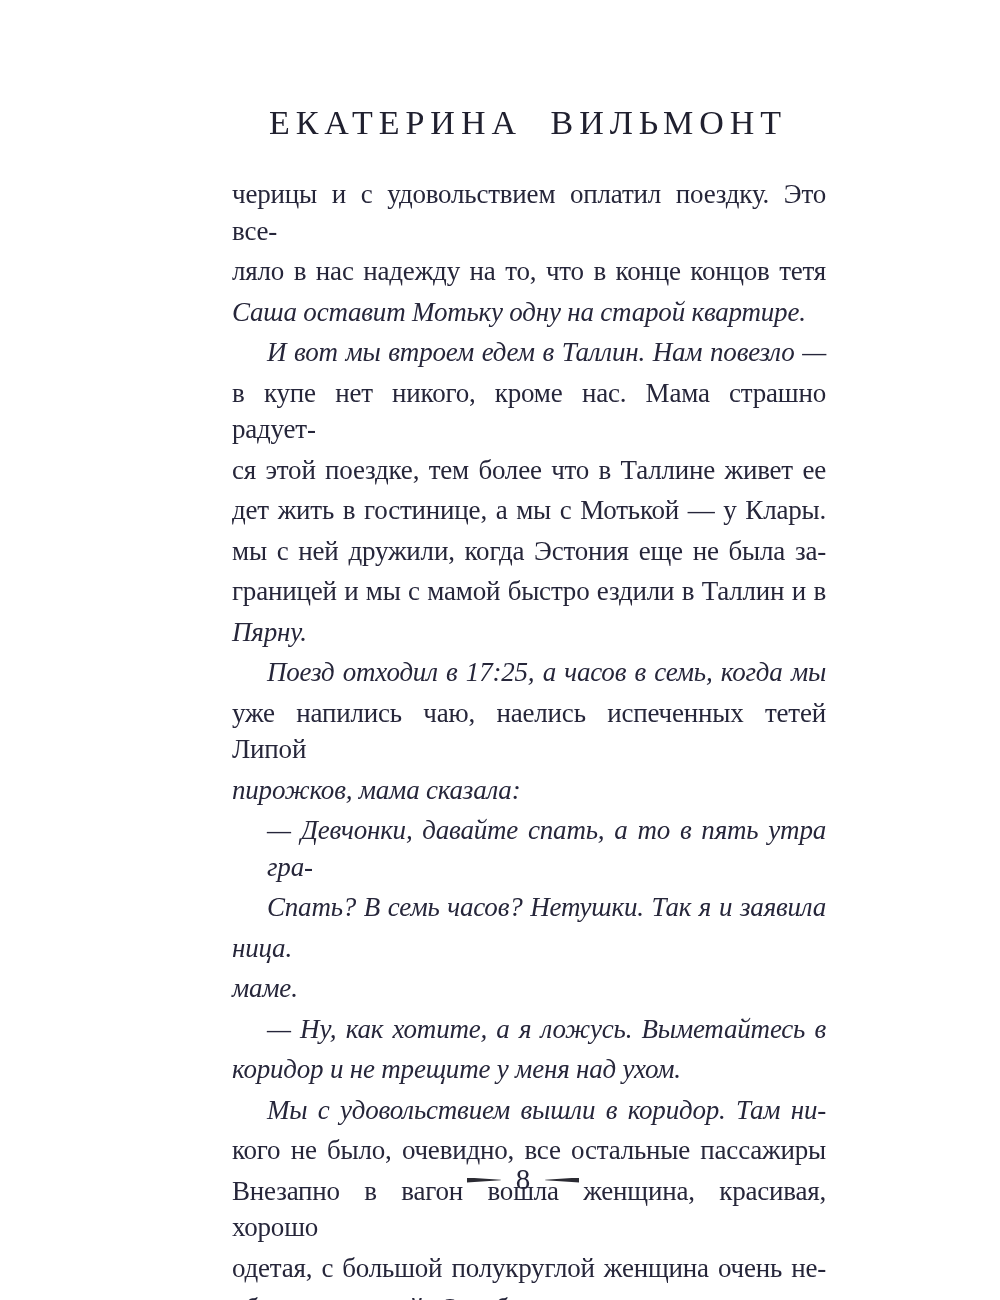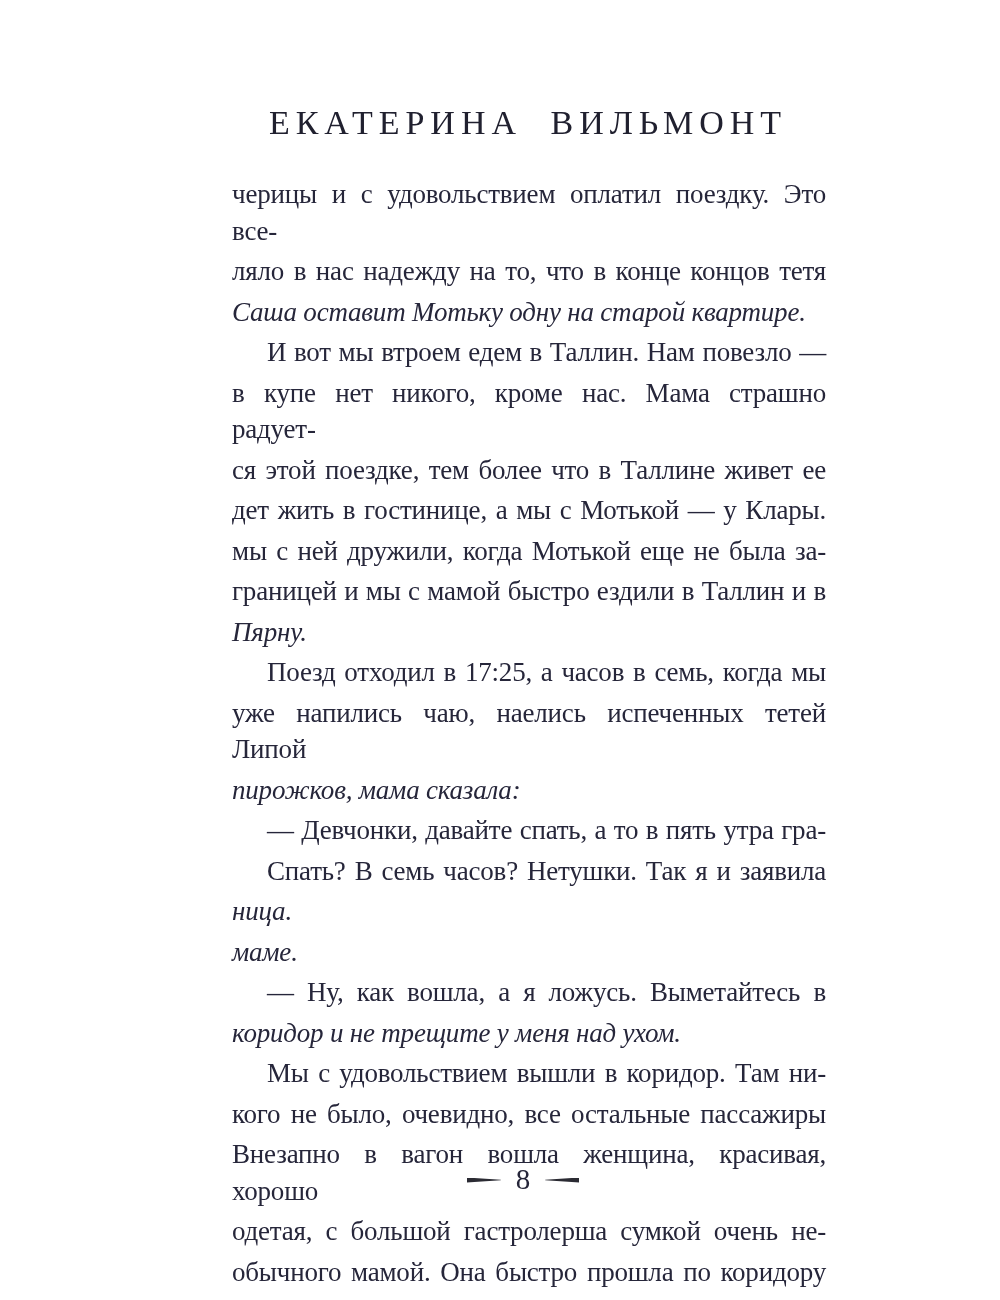--- a/index.html
+++ b/index.html
@@ -40,21 +40,21 @@
     font-size: 27px;
     line-height: 36.5px;
     letter-spacing: -0.2px;
     color: var(--text-color);
     text-align: justify;
   }
   .line {
     text-align: justify;
     text-align-last: justify;
   }
-  .line.indent { padding-left: 37px; }
+  .line.indent { padding-left: 37px; font-style: italic; }
   .line.last { text-align-last: left; font-style: italic; }
   .footer {
     position: absolute;
     top: 1160px;
     left: 46px;
     width: 954px;
     height: 40px;
     display: flex;
     align-items: center;
     justify-content: center;
@@ -82,36 +82,36 @@
   <div class="header">ЕКАТЕРИНА ВИЛЬМОНТ</div>
 
   <div class="text-block">
       <div class="line">черицы и с удовольствием оплатил поездку. Это все-</div>
       <div class="line">ляло в нас надежду на то, что в конце концов тетя</div>
       <div class="line last">Саша оставит Мотьку одну на старой квартире.</div>
       <div class="line indent">И вот мы втроем едем в Таллин. Нам повезло —</div>
       <div class="line">в купе нет никого, кроме нас. Мама страшно радует-</div>
       <div class="line">ся этой поездке, тем более что в Таллине живет ее</div>
       <div class="line">дет жить в гостинице, а мы с Мотькой — у Клары.</div>
-      <div class="line">мы с ней дружили, когда Мотькой еще не была за-</div>
+      <div class="line">мы с ней дружили, когда Эстония еще не была за-</div>
       <div class="line">границей и мы с мамой быстро ездили в Таллин и в</div>
       <div class="line last">Пярну.</div>
       <div class="line indent">Поезд отходил в 17:25, а часов в семь, когда мы</div>
       <div class="line">уже напились чаю, наелись испеченных тетей Липой</div>
       <div class="line last">пирожков, мама сказала:</div>
       <div class="line indent">— Девчонки, давайте спать, а то в пять утра гра-</div>
       <div class="line indent">Спать? В семь часов? Нетушки. Так я и заявила</div>
       <div class="line last">ница.</div>
       <div class="line last">маме.</div>
-      <div class="line indent">— Ну, как вошла, а я ложусь. Выметайтесь в</div>
+      <div class="line indent">— Ну, как хотите, а я ложусь. Выметайтесь в</div>
       <div class="line last">коридор и не трещите у меня над ухом.</div>
       <div class="line indent">Мы с удовольствием вышли в коридор. Там ни-</div>
       <div class="line">кого не было, очевидно, все остальные пассажиры</div>
       <div class="line">Внезапно в вагон вошла женщина, красивая, хорошо</div>
-      <div class="line">одетая, с большой гастролерша сумкой очень не-</div>
+      <div class="line">одетая, с большой полукруглой женщина очень не-</div>
       <div class="line">обычного мамой. Она быстро прошла по коридору и</div>
     </div>
 
   <div class="footer">
     <span class="rule rule-left"></span>
     <span class="page-num">8</span>
     <span class="rule rule-right"></span>
   </div>
 
 </div>

